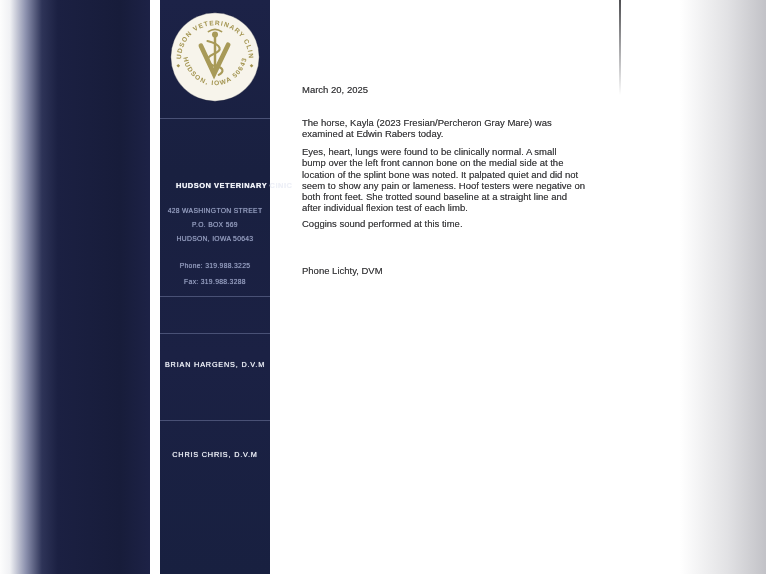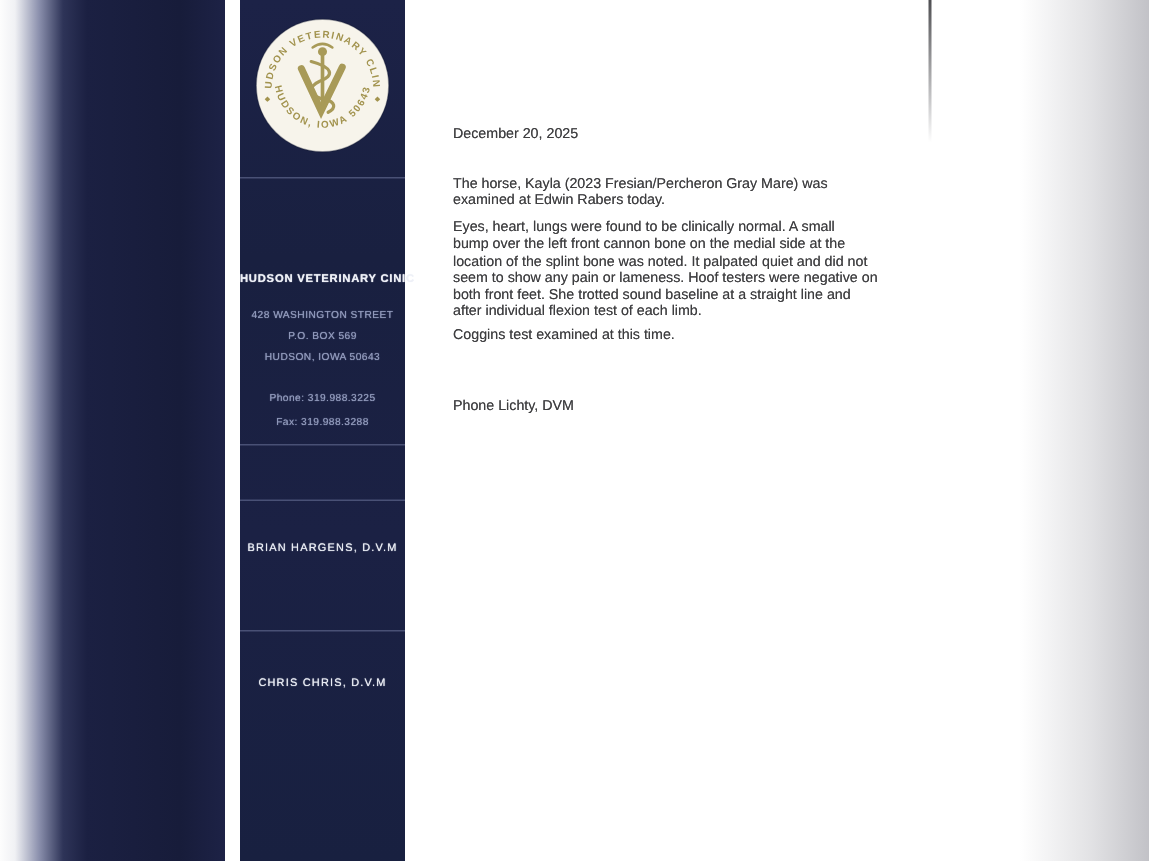--- a/index.html
+++ b/index.html
@@ -28,21 +28,21 @@
     background:linear-gradient(180deg,#1c2247 0%,#192040 30%,#1b2144 62%,#182040 100%);
   }
   .sidebar .divider{
     position:absolute;left:0;width:110px;height:1px;
     background:rgba(130,140,180,0.45);
   }
   .sb-text{
     position:absolute;left:0;width:110px;text-align:center;
     white-space:nowrap;text-shadow:0 0 0.7px currentColor;
   }
-  .sb-title{font-size:7.5px;font-weight:700;letter-spacing:0.5px;color:#eef0f7;}
+  .sb-title{font-size:7.5px;font-weight:700;letter-spacing:0.5px;color:#eef0f7;padding-left:16px;}
   .sb-addr{font-size:6.8px;letter-spacing:0.3px;color:#9099bb;}
   .sb-doc{font-size:7.3px;font-weight:400;letter-spacing:0.8px;color:#e9ecf4;}
   .logo{position:absolute;left:168px;top:9px;width:94px;height:96px;}
   
   .letter{
     position:absolute;left:302px;top:0;width:330px;color:#3e3e40;
     font-size:9.5px;line-height:11.3px;
     text-shadow:0 0 0.4px rgba(62,62,64,0.75);
   }
   .letter .block{position:absolute;left:0;width:330px;white-space:pre-line;}
@@ -95,26 +95,26 @@
     <g stroke="#a89a58" fill="none" stroke-linecap="round">
       <path d="M -15,-12 L -1,18 L 14,-13" stroke-width="5"></path>
       <path d="M 0,-21 L 0,13" stroke-width="2.6"></path>
       <circle cx="0" cy="-24" r="3.2" fill="#a89a58" stroke="none"></circle>
       <path d="M -7,-27 Q 0,-32 7,-27" stroke-width="1.8"></path>
       <path d="M -8,-17 C 7,-13 9,-7 -2,-3 C -11,1 -9,8 2,10 C 9,11.5 10,16 4,19" stroke-width="2.3"></path>
     </g>
   </svg>
 
   <div class="letter">
-    <div class="block date">December 20, 2025</div>
+    <div class="block date">March 20, 2025</div>
     <div class="block p1">The horse, Kayla (2023 Fresian/Percheron Gray Mare) was
 examined at Edwin Rabers today.</div>
     <div class="block p2">Eyes, heart, lungs were found to be clinically normal.  A small
 bump over the left front cannon bone on the medial side at the
 location of the splint bone was noted. It palpated quiet and did not
 seem to show any pain or lameness. Hoof testers were negative on
 both front feet. She trotted sound baseline at a straight line and
 after individual flexion test of each limb.</div>
-    <div class="block p3">Coggins test examined at this time.</div>
+    <div class="block p3">Coggins sound performed at this time.</div>
     <div class="block sig">Phone Lichty, DVM</div>
   </div>
 
 </div>
 
 </body></html>

